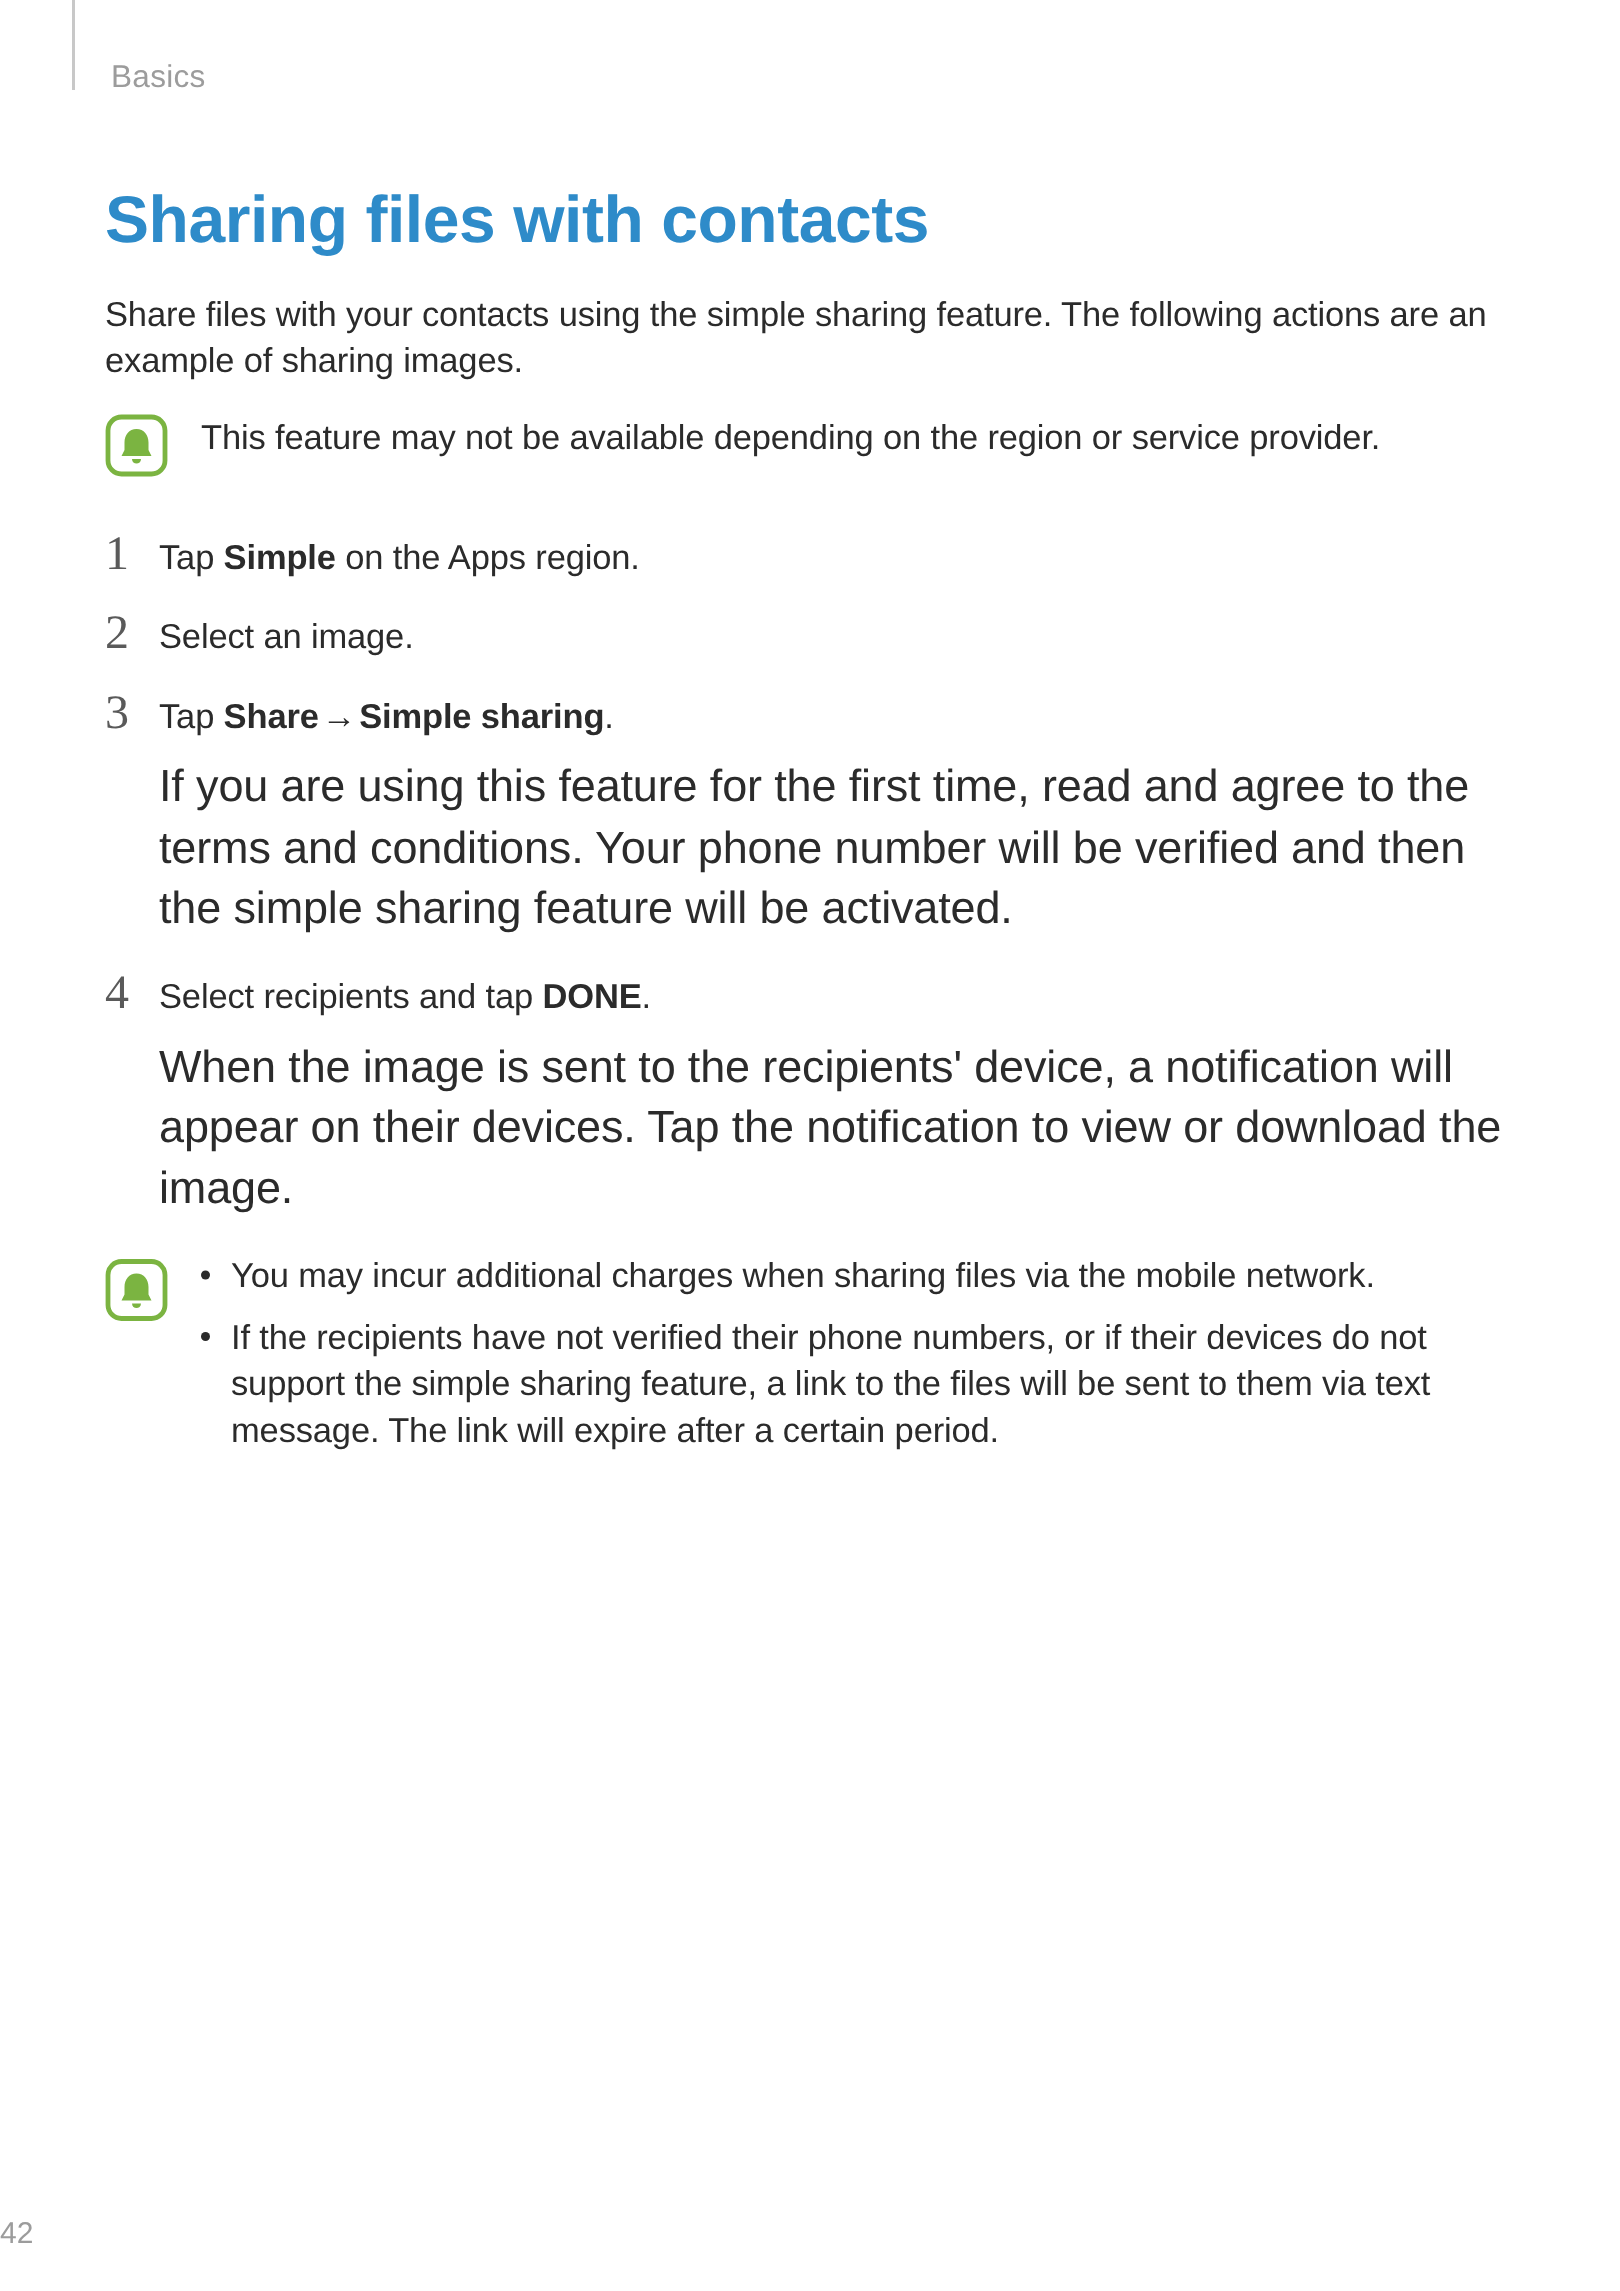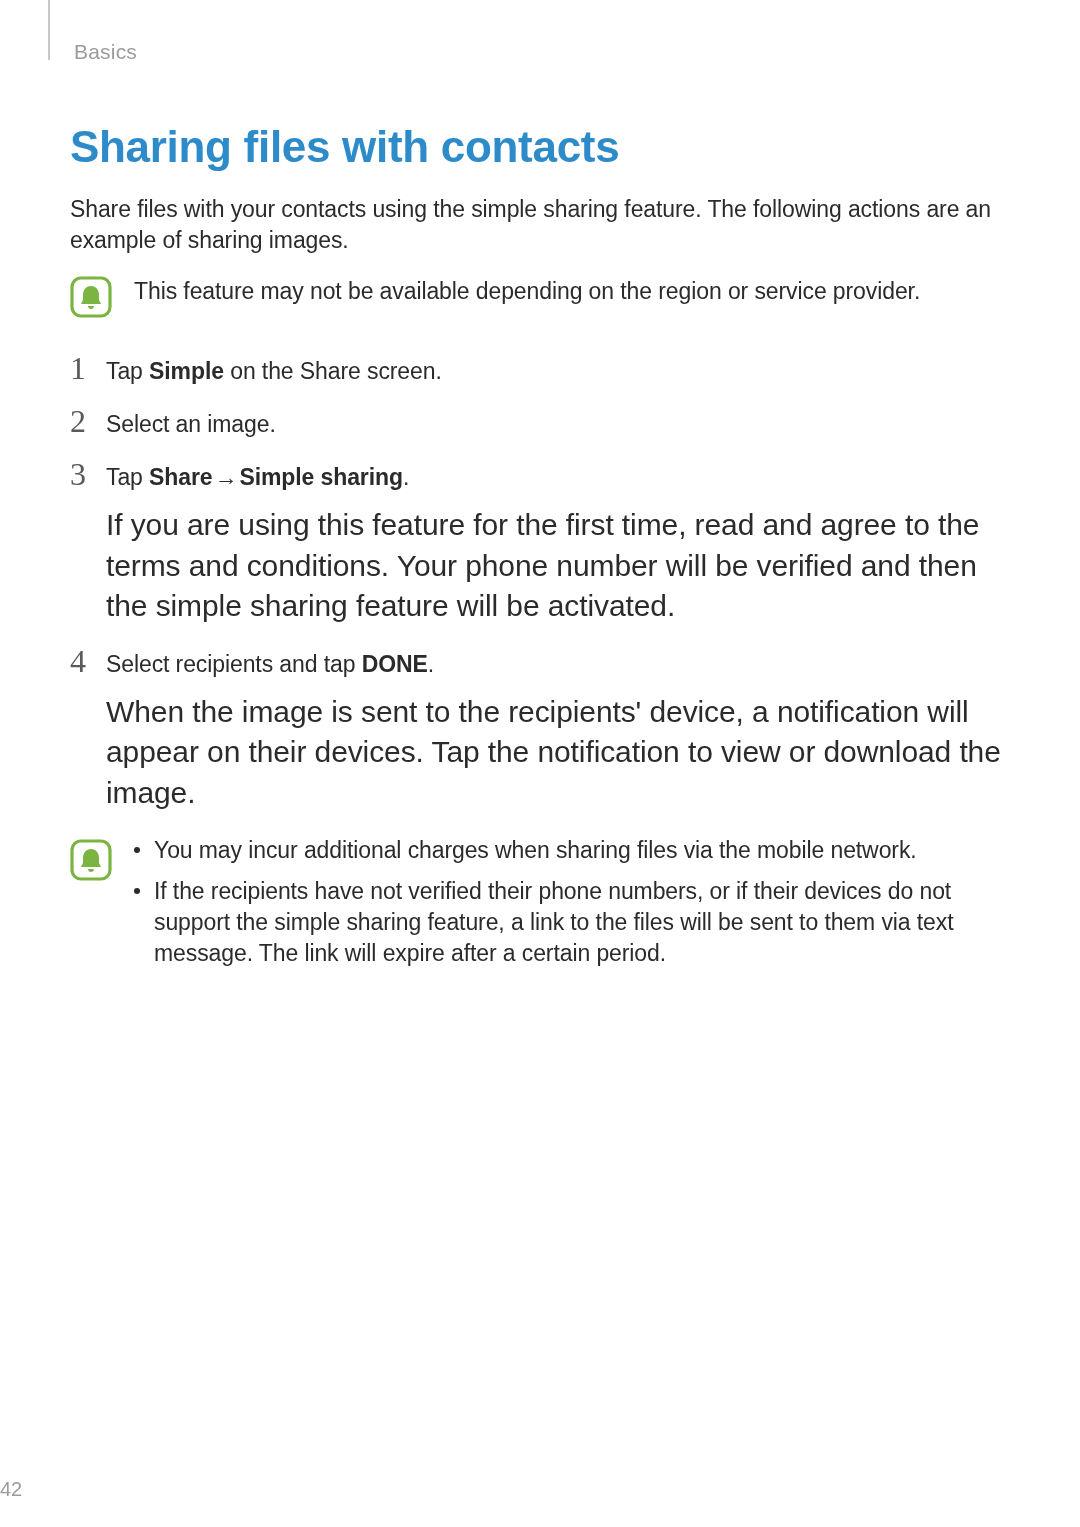--- a/index.html
+++ b/index.html
@@ -48,21 +48,21 @@
     </span>
     <div class="note-text">This feature may not be available depending on the region or service provider.</div>
   </div>
 
   <div class="steps">
 
     <div class="step">
       <div class="step-num">1</div>
       <div class="step-body">
         <div class="step-line">
-          <span>Tap </span><span class="b">Simple</span><span> on the Share screen.</span>
+          <span>Tap </span><span class="b">Simple</span><span> on the Apps region.</span>
         </div>
       </div>
     </div>
 
     <div class="step">
       <div class="step-num">2</div>
       <div class="step-body">
         <div class="step-line">Select an image.</div>
       </div>
     </div>

